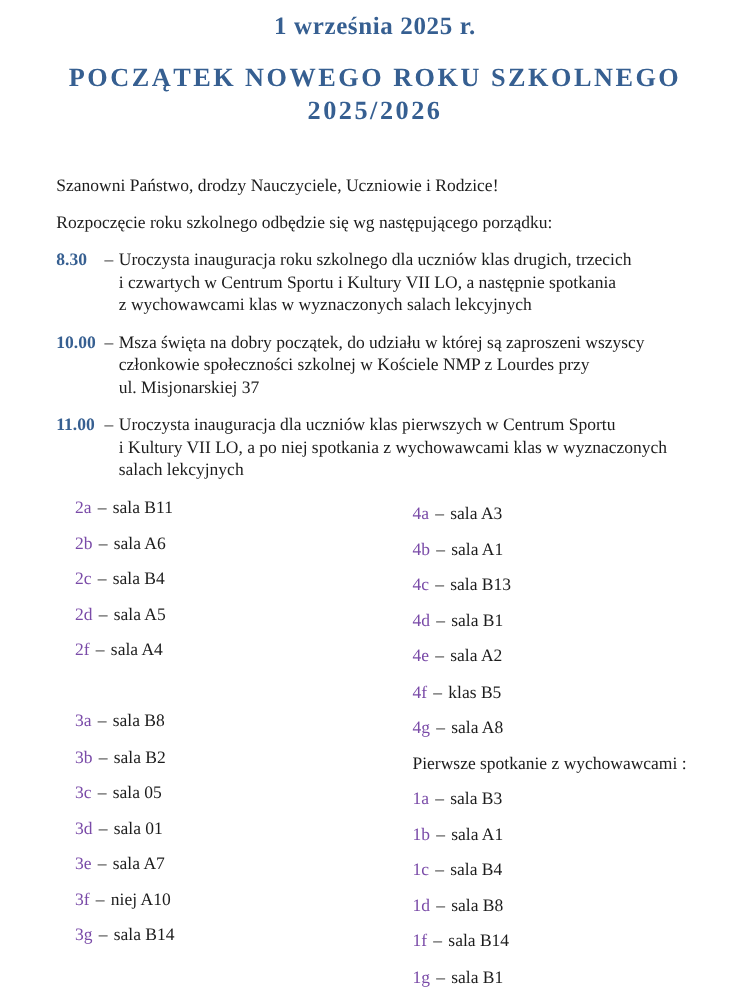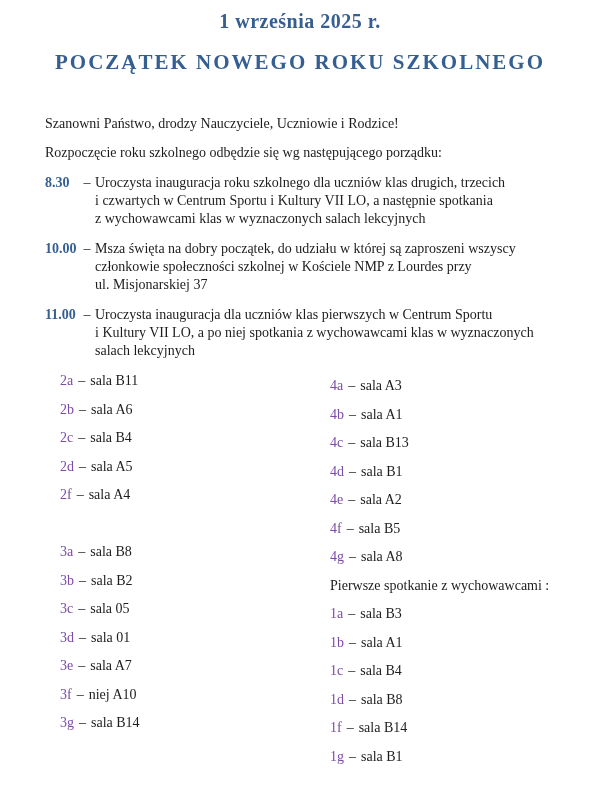--- a/index.html
+++ b/index.html
@@ -69,20 +69,21 @@
 </style>
 </head>
 <body>
 
 <div class="page">
 
   <div class="doc-header">
     <div class="date-line">1 września 2025 r.</div>
     <div class="doc-title">
       <span>POCZĄTEK NOWEGO ROKU SZKOLNEGO</span><br>
+      <span>2025/2026</span>
     </div>
   </div>
 
   <div class="content">
 
     <p class="para">Szanowni Państwo, drodzy Nauczyciele, Uczniowie i Rodzice!</p>
     <p class="para lead">Rozpoczęcie roku szkolnego odbędzie się wg następującego porządku:</p>
 
     <div>
       <div class="sched">
@@ -162,21 +163,21 @@
         <div class="room-row">
           <span class="cls">4c</span><span class="sep">–</span><span>sala B13</span>
         </div>
         <div class="room-row">
           <span class="cls">4d</span><span class="sep">–</span><span>sala B1</span>
         </div>
         <div class="room-row">
           <span class="cls">4e</span><span class="sep">–</span><span>sala A2</span>
         </div>
         <div class="room-row">
-          <span class="cls">4f</span><span class="sep">–</span><span>sala B5</span>
+          <span class="cls">4f</span><span class="sep">–</span><span>klas B5</span>
         </div>
         <div class="room-row">
           <span class="cls">4g</span><span class="sep">–</span><span>sala A8</span>
         </div>
 
         <div class="room-row meeting-heading">Pierwsze spotkanie z wychowawcami :</div>
 
         <div class="room-row">
           <span class="cls">1a</span><span class="sep">–</span><span>sala B3</span>
         </div>

